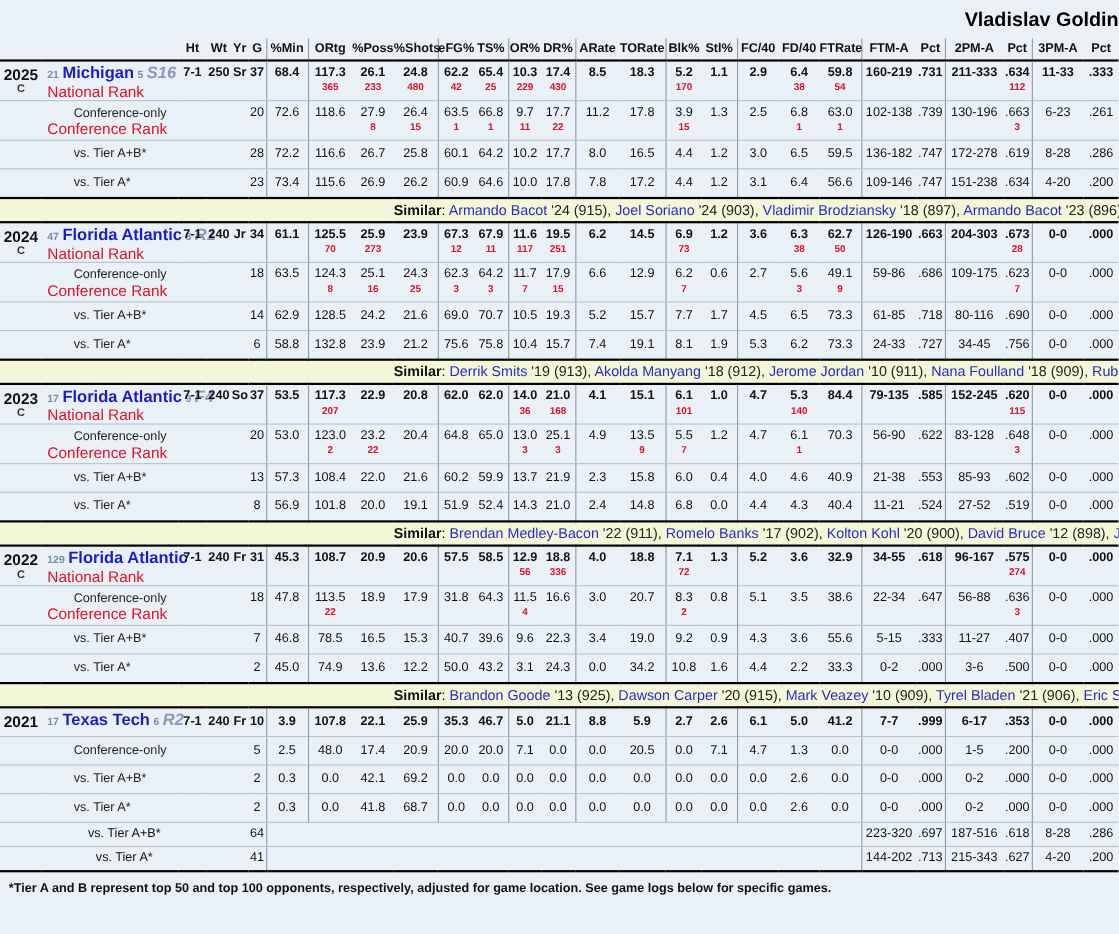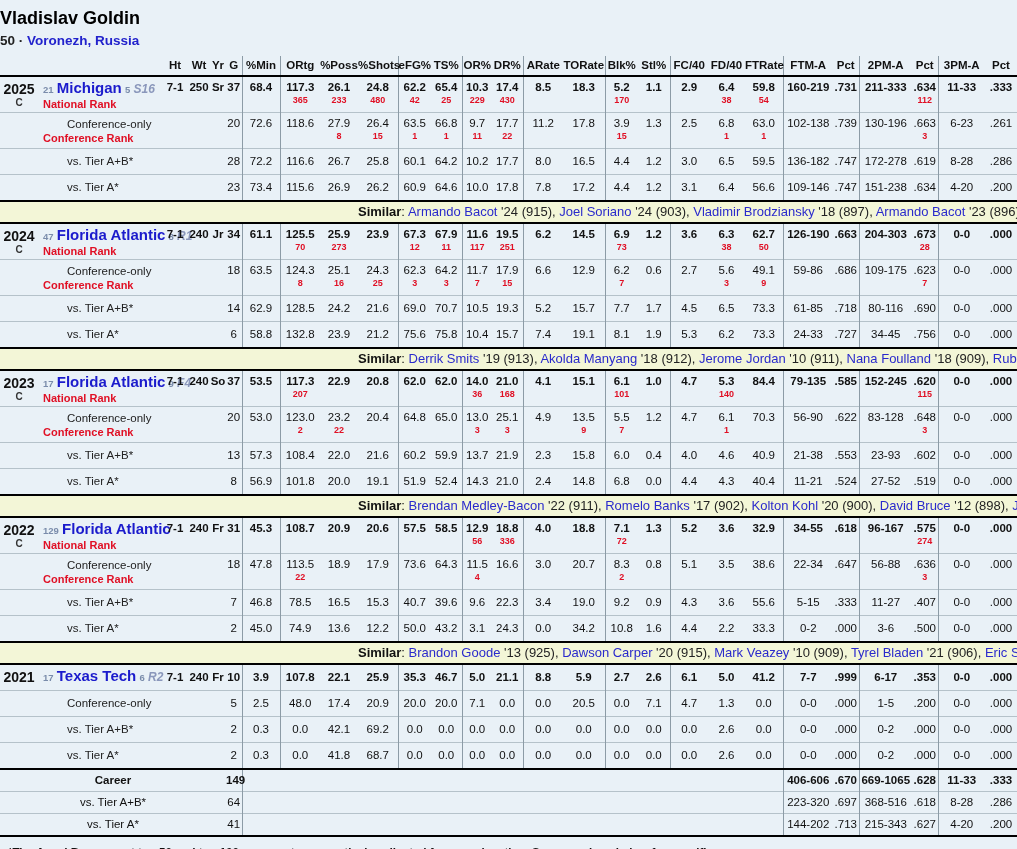--- a/index.html
+++ b/index.html
@@ -1,61 +1,56 @@
 <!DOCTYPE html>
 <html><head>
 <meta charset="utf-8">
 <style>
   html,body{margin:0;padding:0;background:#e9f1f7;}
   body{width:1017px;height:849px;overflow:hidden;font-family:"Liberation Sans",sans-serif;color:#111;}
-  .hdr{ text-align:left; padding-top:7px; }
+  .hdr{ text-align:right; padding-top:7px; }
   .title{ font-size:18px; font-weight:bold; line-height:22px; color:#000; }
   .subtitle{ font-size:13.5px; font-weight:bold; line-height:19px; margin-top:2px; color:#222; }
   .subtitle a{ color:#2222cc; text-decoration:none; cursor:pointer; }
   table{ border-collapse:collapse; table-layout:fixed; width:1017px; margin-top:6px; }
   th,td{ padding:0; font-size:11.5px; text-align:center; vertical-align:top; }
   th{ font-weight:bold; font-size:11.5px; height:19px; line-height:19px; border-bottom:2px solid #000; vertical-align:bottom; white-space:nowrap;}
   .gb{ border-left:1px solid #8c9ba6; }
   tr.thin td{ border-top:1px solid #b5c2ca; }
   tr.r2 td{ height:35px; }
   tr.r1 td{ height:25px; }
   .v{ line-height:15px; padding-top:3px; font-size:11.5px; white-space:nowrap;}
   .b{ font-weight:bold; }
   .rk{ height:13px; line-height:11px; font-size:9px; font-weight:bold; color:#e01025; }
   tr.r1 .v{ line-height:24px; padding-top:0; }
   .yv{ font-weight:bold; font-size:14px; line-height:16px; padding-top:4px; }
   .pos{ font-size:10px; font-weight:bold; color:#333; line-height:12px; }
   .teamcell{ text-align:left; padding-left:5px; white-space:nowrap; overflow:visible;}
   .teamline{ line-height:16px; padding-top:3px; white-space:nowrap;}
   .trk,.tsd{ color:#7a8cab; font-size:9.5px; font-weight:bold; }
   .tname{ color:#1b1bcc; font-weight:bold; font-size:15px; text-decoration:none; cursor:pointer;}
-  .tres{ color:#8a97bb; font-size:12px; font-weight:bold; font-style:italic; }
-  .redlbl{ color:#e01025; font-size:11px; font-weight:bold; line-height:12px; }
+  .tres{ color:#8a97bb; font-size:15px; font-weight:bold; font-style:italic; }
+  .redlbl{ color:#e01025; font-size:14px; font-weight:normal; line-height:12px; }
   .lbl{ font-size:11.5px; color:#222; line-height:16px; padding-top:3px; white-space:nowrap;margin-left:24px;}
   tr.r1 .lbl{ line-height:24px; padding-top:0; }
   tr.sim td{ background:#f3f6d7; border-top:2px solid #000; border-bottom:2px solid #000; text-align:center; padding-left:358px; height:20px; line-height:20px; font-size:13px; white-space:nowrap; }
   .simlbl{ font-weight:bold; color:#111; }
   .simname{ color:#2a2acc; cursor:pointer; }
   .simtag{ color:#222; }
   tr.car td{ height:21px; line-height:20px; }
   tr.car .lblc{ font-size:11.5px; }
   tr.bt2 td{ border-top:2px solid #000; }
   tr.bb2 td{ border-bottom:2px solid #000; }
   .foot{ margin:6px 0 0 8px; font-size:11.5px; font-weight:bold; color:#111; line-height:19px; }
 </style>
 </head>
 <body>
 
 <div class="hdr">
   <div class="title">Vladislav Goldin</div>
-  <div class="subtitle">
-    <span>50</span>
-    <span>·</span>
-    <a>Voronezh, Russia</a>
-  </div>
 </div>
 
 <table>
   <colgroup>
     <col style="width:38px">
       <col style="width:124px">
       <col style="width:26px">
       <col style="width:22px">
     <col style="width:16px">
       <col style="width:16px">
@@ -1084,21 +1079,21 @@
         <td>
           <div class="v">40.9</div>
         </td>
         <td class="gb">
           <div class="v">21-38</div>
         </td>
         <td>
           <div class="v">.553</div>
         </td>
         <td class="gb">
-          <div class="v">23-93</div>
+          <div class="v">85-93</div>
         </td>
         <td>
           <div class="v">.602</div>
         </td>
         <td class="gb">
           <div class="v">0-0</div>
         </td>
         <td>
           <div class="v">.000</div>
         </td>
@@ -1309,21 +1304,21 @@
         </td>
         <td>
           <div class="v">18.9</div>
           <div class="rk"></div>
         </td>
         <td>
           <div class="v">17.9</div>
           <div class="rk"></div>
         </td>
         <td class="gb">
-          <div class="v">73.6</div>
+          <div class="v">31.8</div>
           <div class="rk"></div>
         </td>
         <td>
           <div class="v">64.3</div>
           <div class="rk"></div>
         </td>
         <td class="gb">
           <div class="v">11.5</div>
           <div class="rk">4</div>
         </td>
@@ -1837,39 +1832,28 @@
         </td>
         <td>
           <div class="v">.000</div>
         </td>
         <td class="gb">
           <div class="v">0-0</div>
         </td>
         <td>
           <div class="v">.000</div>
         </td>
-      </tr>
-      <tr class="car bt2">
-        <td class="lblc b" colspan="5">Career</td>
-        <td class="b">149</td>
-        <td class="gb" colspan="15"></td>
-        <td class="gb b">406-606</td>
-        <td class=" b">.670</td>
-        <td class="gb b">669-1065</td>
-        <td class=" b">.628</td>
-        <td class="gb b">11-33</td>
-        <td class=" b">.333</td>
       </tr>
       <tr class="car thin">
         <td class="lblc" colspan="5">vs. Tier A+B*</td>
         <td>64</td>
         <td class="gb" colspan="15"></td>
         <td class="gb">223-320</td>
         <td>.697</td>
-        <td class="gb">368-516</td>
+        <td class="gb">187-516</td>
         <td>.618</td>
         <td class="gb">8-28</td>
         <td>.286</td>
       </tr>
       <tr class="car thin bb2">
         <td class="lblc" colspan="5">vs. Tier A*</td>
         <td>41</td>
         <td class="gb" colspan="15"></td>
         <td class="gb">144-202</td>
         <td>.713</td>

